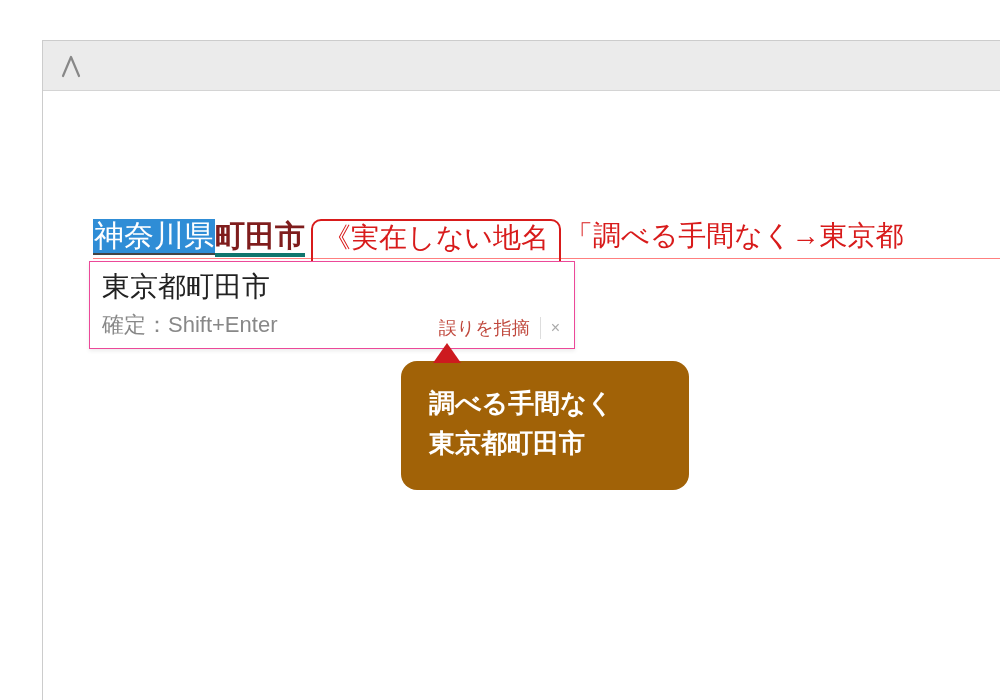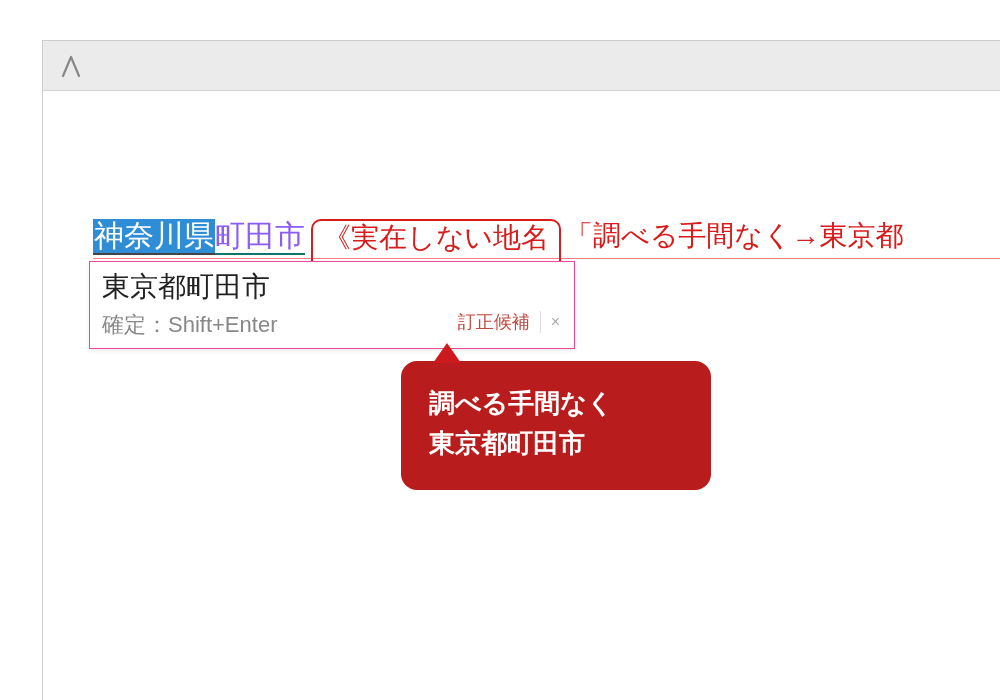--- a/index.html
+++ b/index.html
@@ -56,22 +56,23 @@
       display: flex;
       align-items: flex-start;
     }
     .selected-text {
       background: #2f8dd6;
       color: #fff;
       border-bottom: 2px solid #444;
       padding: 0 1px;
     }
     .plain-text {
-      color: #8b5cf6;
-      border-bottom: 2px solid #0f766e;
+      color: #7f1d1d;
+      border-bottom: 4px solid #0f766e;
+      font-weight: bold;
     }
     .annotation-bubble {
       color: #d81b1b;
       border: 2px solid #d81b1b;
       border-radius: 10px;
       padding: 2px 10px 21px 10px;
       margin-left: 6px;
       font-size: 28px;
       line-height: 1.1;
     }
@@ -89,21 +90,21 @@
       background: #fff;
       box-shadow: 0 2px 4px rgba(0,0,0,0.08);
     }
     .suggestion-row {
       padding: 6px 12px 0 12px;
       font-size: 28px;
       color: #222;
     }
     .suggestion-footer {
       display: flex;
-      align-items: flex-start;
+      align-items: flex-end;
       justify-content: space-between;
       padding: 4px 10px 8px 12px;
     }
     .confirm-hint {
       font-size: 22px;
       color: #888;
     }
     .footer-right {
       display: flex;
       align-items: center;
@@ -118,22 +119,22 @@
       color: #aaa;
       cursor: pointer;
       padding: 2px 4px;
       border-left: 1px solid #ddd;
       padding-left: 10px;
     }
     .callout {
       position: absolute;
       top: 270px;
       left: 358px;
-      width: 310px;
-      background: #b91c1c;
+      width: 288px;
+      background: #a16207;
       color: #fff;
       border-radius: 16px;
       padding: 22px 26px 26px 28px;
       font-size: 26px;
       font-weight: 700;
       line-height: 1.55;
     }
     .callout::before {
       content: "";
       position: absolute;
@@ -163,21 +164,21 @@
         <span class="plain-text">町田市</span>
       <span class="annotation-bubble">《実在しない地名</span>
       <span class="annotation-trail">「調べる手間なく→東京都</span>
     </div>
 
     <div class="suggestion-popup">
       <div class="suggestion-row">東京都町田市</div>
       <div class="suggestion-footer">
         <span class="confirm-hint">確定：Shift+Enter</span>
         <span class="footer-right">
-          <span class="correction-label">訂正候補</span>
+          <span class="correction-label">誤りを指摘</span>
           <span class="close-btn">×</span>
         </span>
       </div>
     </div>
 
     <div class="callout">
       <div>調べる手間なく</div>
       <div>東京都町田市</div>
     </div>
 

